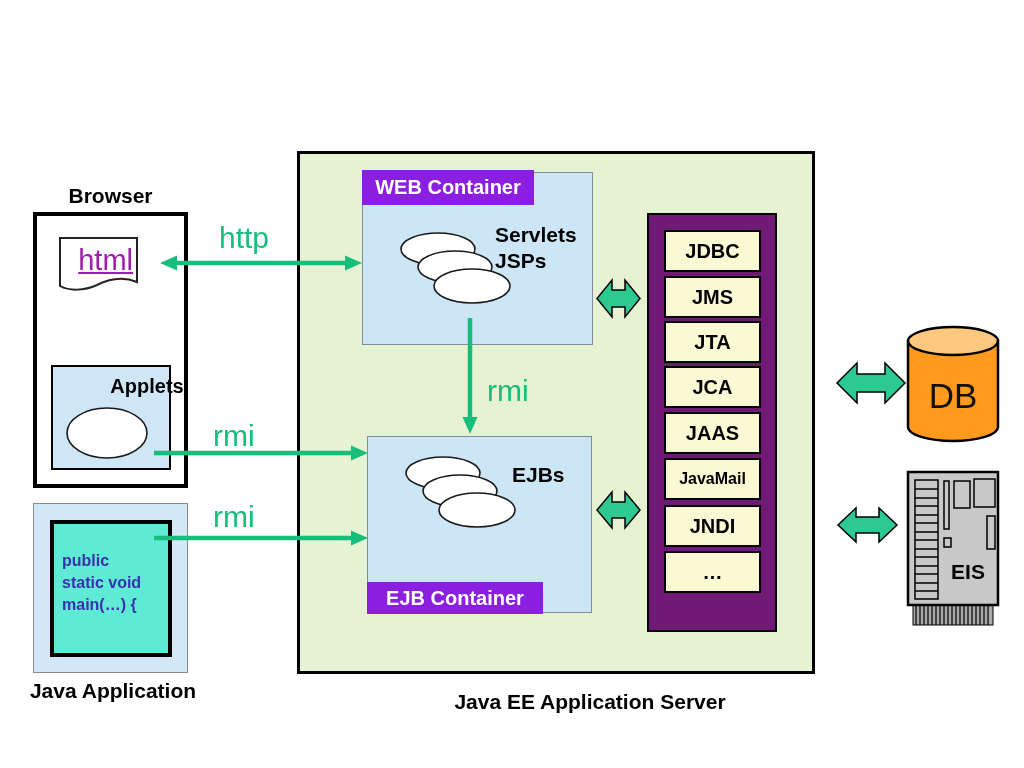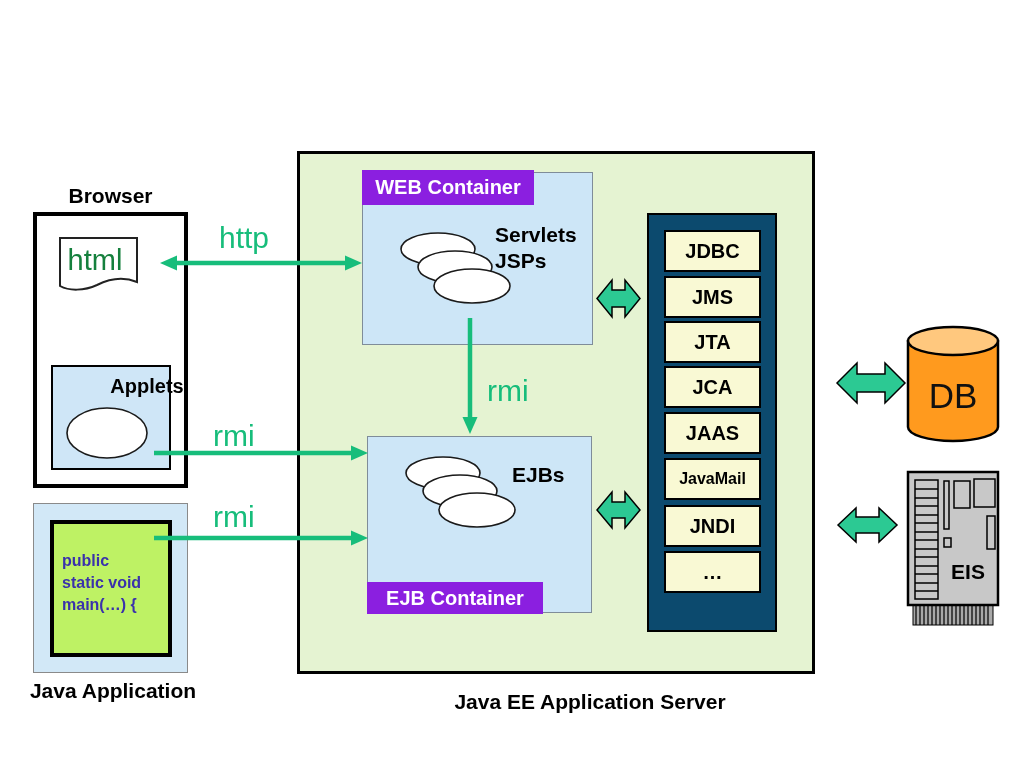--- a/index.html
+++ b/index.html
@@ -6,48 +6,48 @@
   .canvas{position:relative;width:1024px;height:768px;background:#ffffff;overflow:hidden;
           font-family:"Liberation Sans",sans-serif;color:#000;}
   .abs{position:absolute;}
   .title{left:0;top:40px;width:1024px;text-align:center;
          font-family:"Liberation Serif",serif;font-size:52px;font-weight:400;color:#0a0a0a;}
   
   .browser-label{left:33px;top:184px;width:155px;text-align:center;font-size:21px;font-weight:bold;}
   .browser-box{left:33px;top:212px;width:155px;height:276px;background:#ffffff;
                border:4px solid #000;box-sizing:border-box;}
   .html-doc-svg{left:19px;top:19px;width:86px;height:66px;}
-  .html-label{left:20px;top:28px;width:76px;text-align:center;font-size:29px;color:#15803d;}
+  .html-label{left:20px;top:28px;width:76px;text-align:right;font-size:29px;color:#a21caf;text-decoration:underline;}
   .applets-box{left:14px;top:149px;width:120px;height:105px;background:#cfe6f7;
                border:2px solid #000;box-sizing:border-box;}
   .applets-label{left:0;top:8px;width:116px;text-align:center;font-size:20px;font-weight:bold;padding-left:36px;}
   .applet-ellipse{left:11px;top:39px;width:86px;height:56px;}
   .javaapp-box{left:33px;top:503px;width:155px;height:170px;background:#d2e8f7;
                border:1px solid #8a8a8a;box-sizing:border-box;}
-  .code-window{left:16px;top:16px;width:122px;height:137px;background:#bef264;
+  .code-window{left:16px;top:16px;width:122px;height:137px;background:#5eead4;
                border:4px solid #000;box-sizing:border-box;}
   .code-text{left:8px;top:26px;width:110px;font-size:16px;font-weight:bold;
              color:#3a31ac;line-height:22px;white-space:nowrap;}
   .javaapp-label{left:28px;top:679px;width:170px;text-align:center;font-size:21px;font-weight:bold;}
   
   .server-box{left:297px;top:151px;width:518px;height:523px;background:#e5f3d2;
               border:3px solid #000;box-sizing:border-box;}
   .server-caption{left:390px;top:690px;width:400px;text-align:center;font-size:21px;font-weight:bold;}
   .container-box{background:#cde6f7;border:1px solid #7f8c99;box-sizing:border-box;}
   .web-box{left:62px;top:18px;width:231px;height:173px;}
   .ejb-box{left:67px;top:282px;width:225px;height:177px;}
   .purple-tag{background:#8b1fe0;color:#fff;font-size:20px;font-weight:bold;
               display:flex;align-items:center;justify-content:center;}
   .web-tag{left:62px;top:16px;width:172px;height:35px;}
   .ejb-tag{left:67px;top:428px;width:176px;height:32px;}
   .web-ellipses{left:100px;top:78px;width:118px;height:78px;}
   .ejb-ellipses{left:105px;top:302px;width:118px;height:78px;}
   .web-content{left:195px;top:68px;font-size:21px;font-weight:bold;line-height:26px;}
   .ejb-content{left:212px;top:309px;font-size:21px;font-weight:bold;}
-  .services-panel{left:347px;top:59px;width:130px;height:419px;background:#0c4a6e;
+  .services-panel{left:347px;top:59px;width:130px;height:419px;background:#701a75;
                   border:2px solid #000;box-sizing:border-box;}
   .service-item{position:absolute;left:15px;width:97px;height:42px;background:#f9f9d4;
                 border:2px solid #000;box-sizing:border-box;display:flex;align-items:center;
                 justify-content:center;font-size:20px;font-weight:bold;}
   .service-item.small{font-size:16px;}
   
   .db-svg{left:903px;top:323px;width:100px;height:130px;}
   .db-label{left:903px;top:376px;width:100px;text-align:center;font-size:35px;color:#111;}
   .eis-svg{left:903px;top:468px;width:100px;height:165px;}
   .eis-label{left:938px;top:560px;width:60px;text-align:center;font-size:21px;font-weight:bold;}

